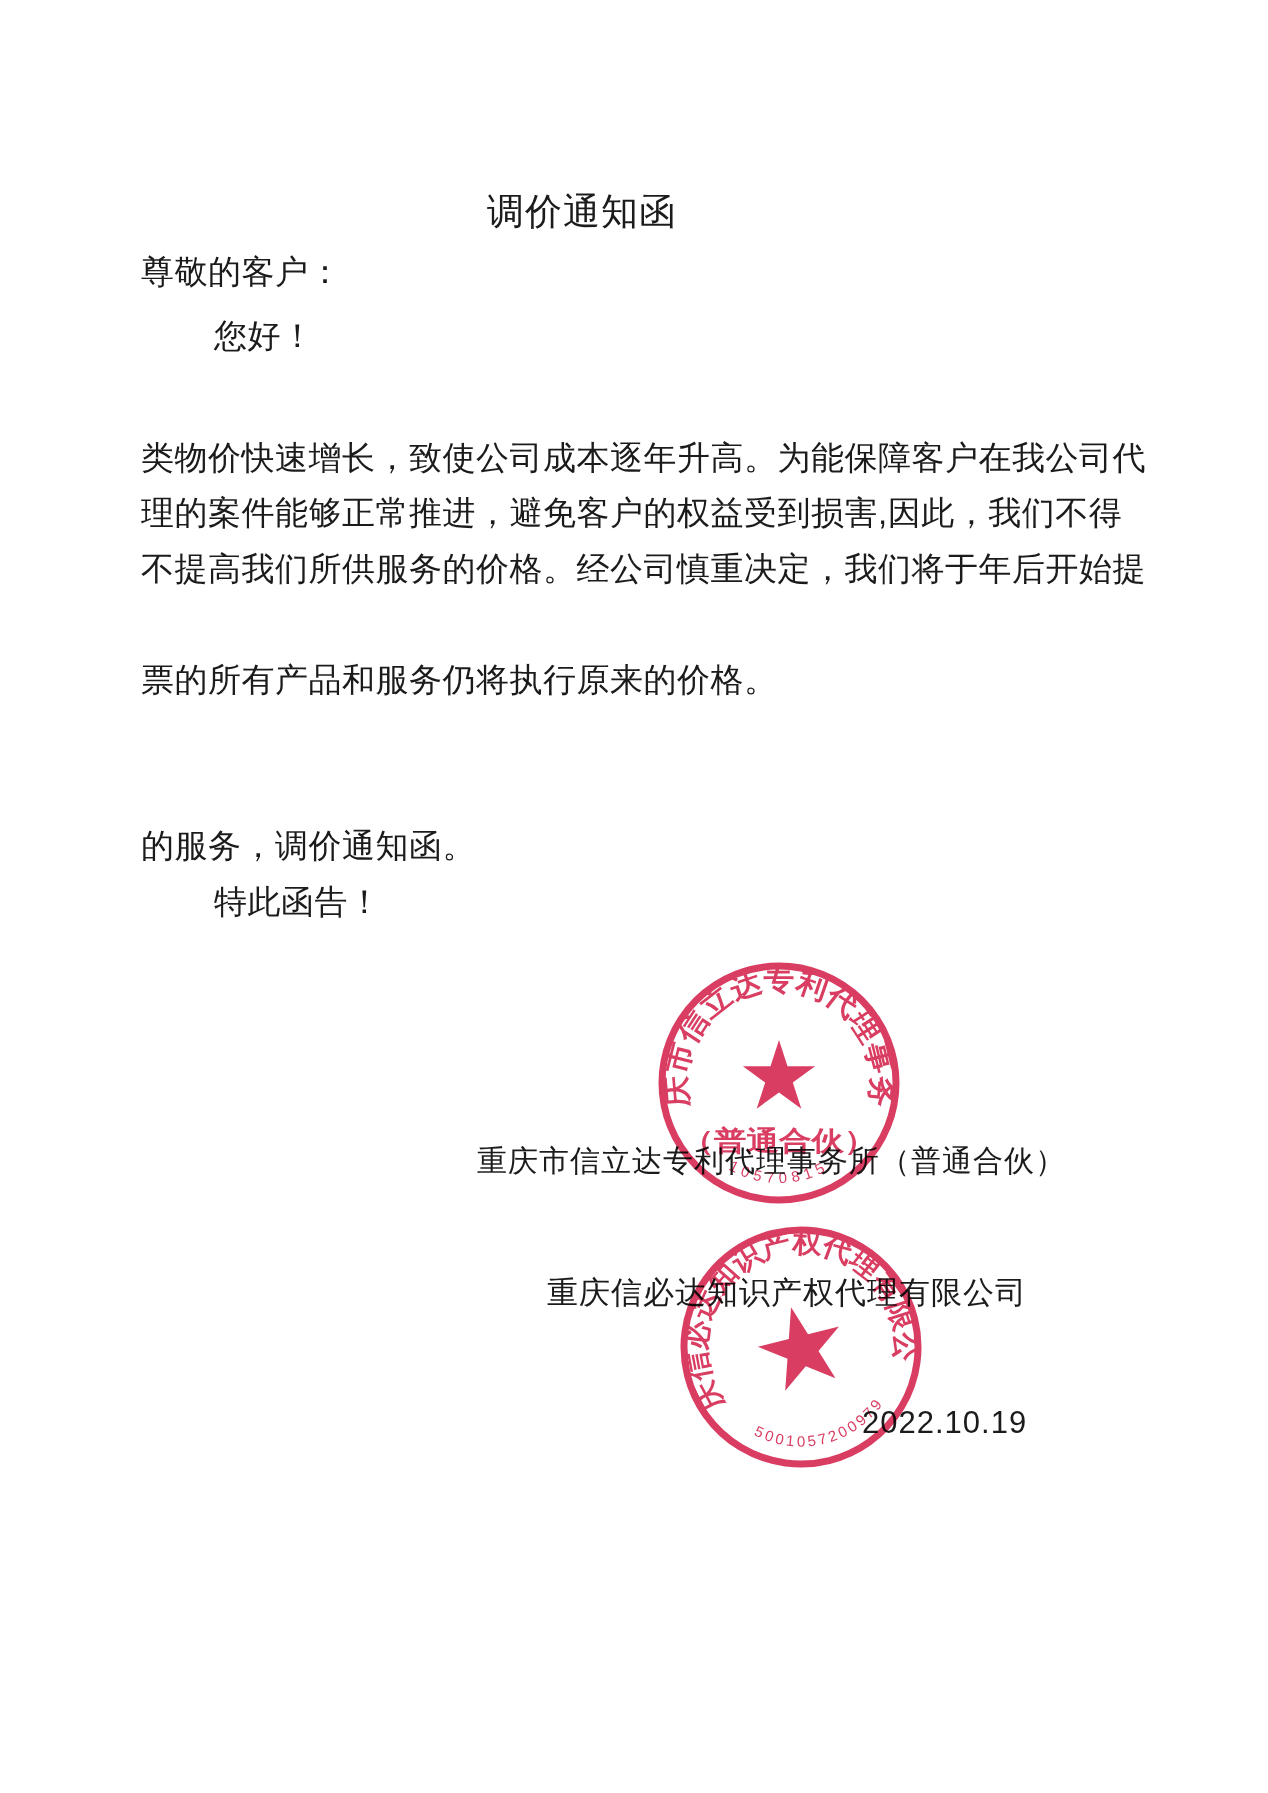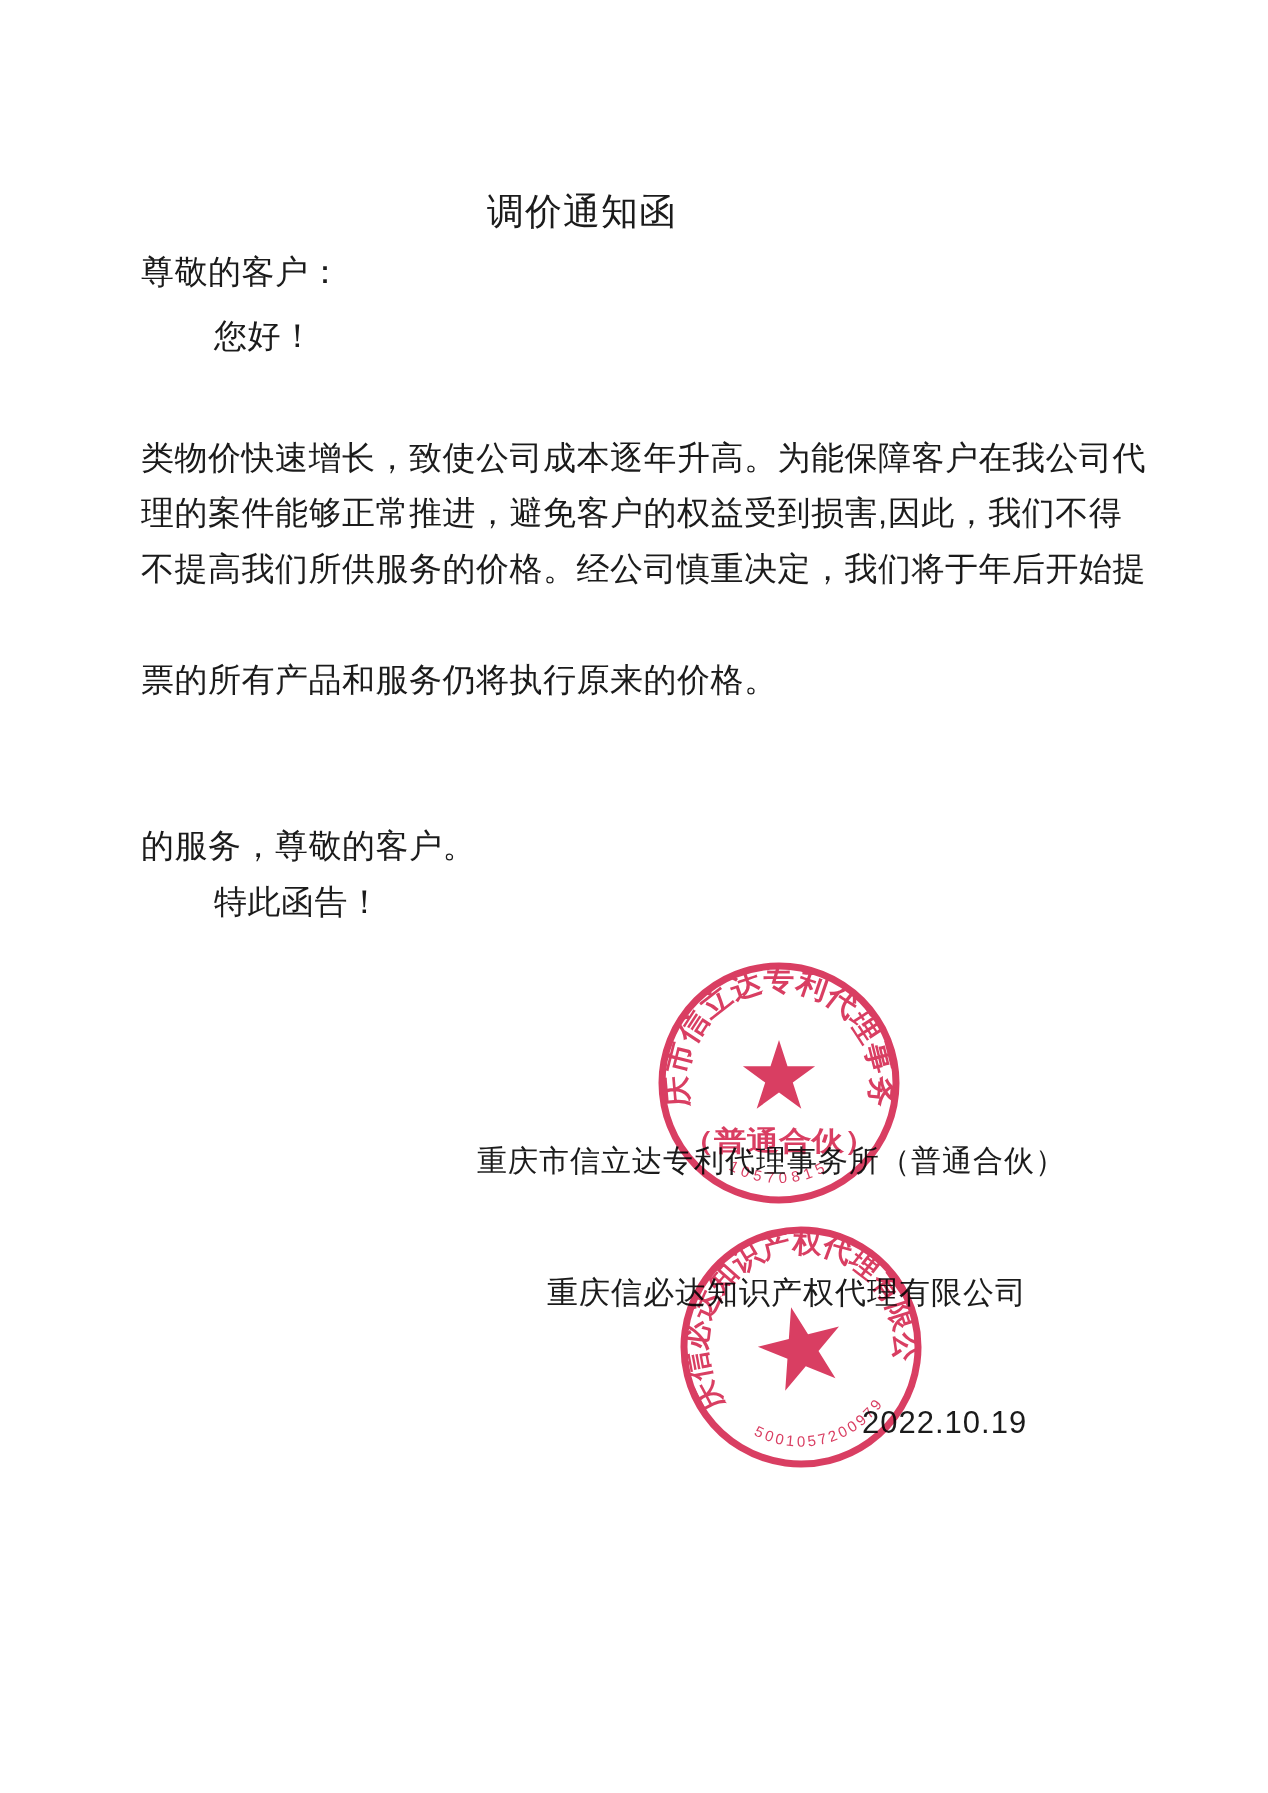--- a/index.html
+++ b/index.html
@@ -42,21 +42,21 @@
 
   <div class="txt" style="left:141px; top:252px;">尊敬的客户：</div>
 
   <div class="txt" style="left:214px; top:316px;">您好！</div>
 
   <div class="txt" style="left:141px; top:438px;">类物价快速增长，致使公司成本逐年升高。为能保障客户在我公司代</div>
   <div class="txt" style="left:141px; top:493px;">理的案件能够正常推进，避免客户的权益受到损害,因此，我们不得</div>
   <div class="txt" style="left:141px; top:549px;text-align:center;">不提高我们所供服务的价格。经公司慎重决定，我们将于年后开始提</div>
   <div class="txt" style="left:141px; top:660px;">票的所有产品和服务仍将执行原来的价格。</div>
 
-  <div class="txt" style="left:141px; top:826px;">的服务，尊敬的客户。</div>
+  <div class="txt" style="left:141px; top:826px;">的服务，调价通知函。</div>
 
   <div class="txt" style="left:214px; top:882px;">特此函告！</div>
 
   <div class="txt sig" style="left:477px; top:1143px;">重庆市信立达专利代理事务所（普通合伙）</div>
   <div class="txt sig2" style="left:547px; top:1274px;">重庆信必达知识产权代理有限公司</div>
   <div class="txt date" style="left:862px; top:1404px;">2022.10.19</div>
 
   <div class="seal" style="left:654px; top:958px;">
     <svg width="250" height="250" viewBox="0 0 250 250">
       <defs>

